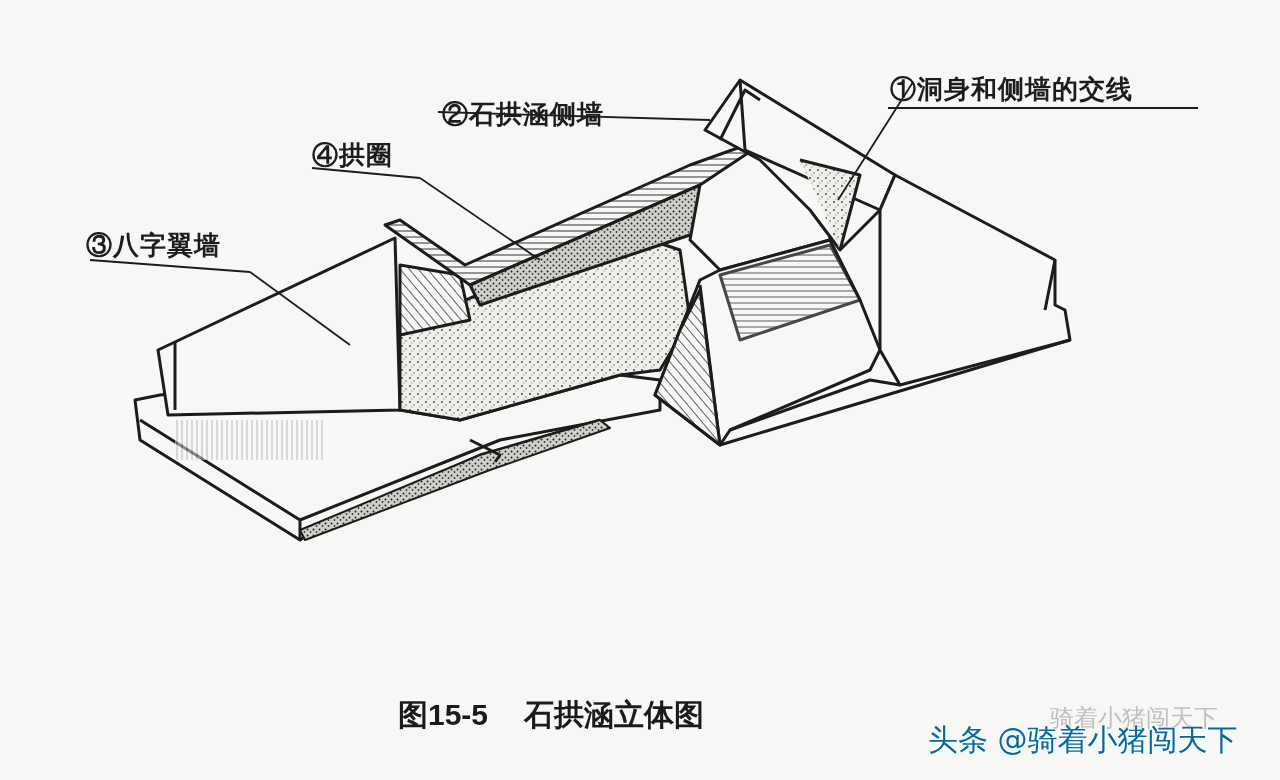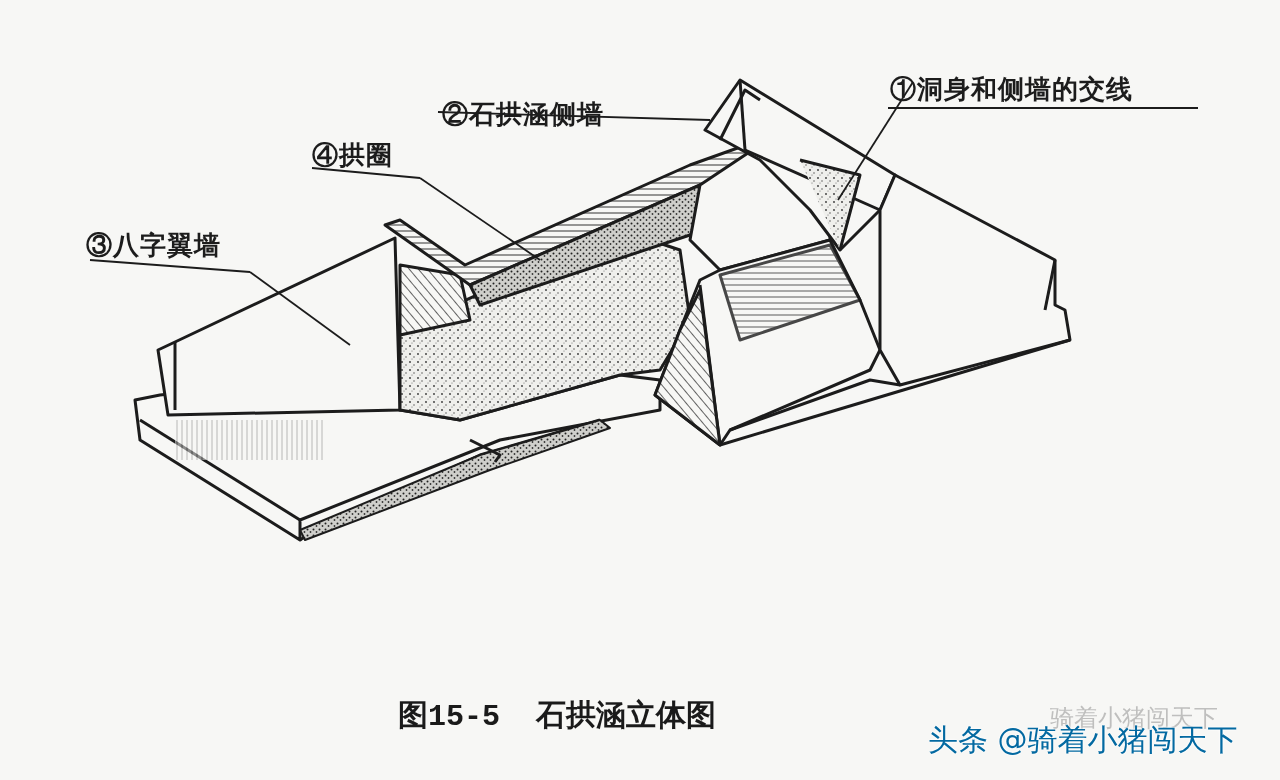--- a/index.html
+++ b/index.html
@@ -1,19 +1,19 @@
 <!DOCTYPE html>
 <html><head>
 <meta charset="utf-8">
 <style>
   html,body{margin:0;padding:0;}
   body{width:1280px;height:780px;background:#f7f7f5;position:relative;overflow:hidden;font-family:"DejaVu Serif",serif;}
   .canvas{position:absolute;left:0;top:0;width:1280px;height:780px;}
   .label{position:absolute;font-family:"DejaVu Serif",serif;font-size:26px;color:#1c1c1c;white-space:nowrap;font-weight:bold;letter-spacing:1px;}
-  .caption{position:absolute;left:398px;top:695px;font-size:30px;color:#1a1a1a;font-family:Liberation Mono, monospace;white-space:nowrap;font-weight:bold;}
+  .caption{position:absolute;left:398px;top:695px;font-size:30px;color:#1a1a1a;font-family:Liberation Sans, sans-serif;white-space:nowrap;font-weight:bold;}
   .caption .fig{margin-right:36px;}
   .watermark{position:absolute;left:928px;top:720px;font-family:"DejaVu Sans",sans-serif;font-size:30px;color:#0369a1;white-space:nowrap;
      text-shadow:0 0 2px #fff,0 0 3px #fff;}
   .watermark-faint{position:absolute;left:1050px;top:702px;font-family:"DejaVu Sans",sans-serif;font-size:24px;color:#9a9a9a;white-space:nowrap;opacity:.6;}
 </style>
 </head>
 <body>
 
 <svg class="canvas" viewBox="0 0 1280 780" xmlns="http://www.w3.org/2000/svg">
   <defs>

